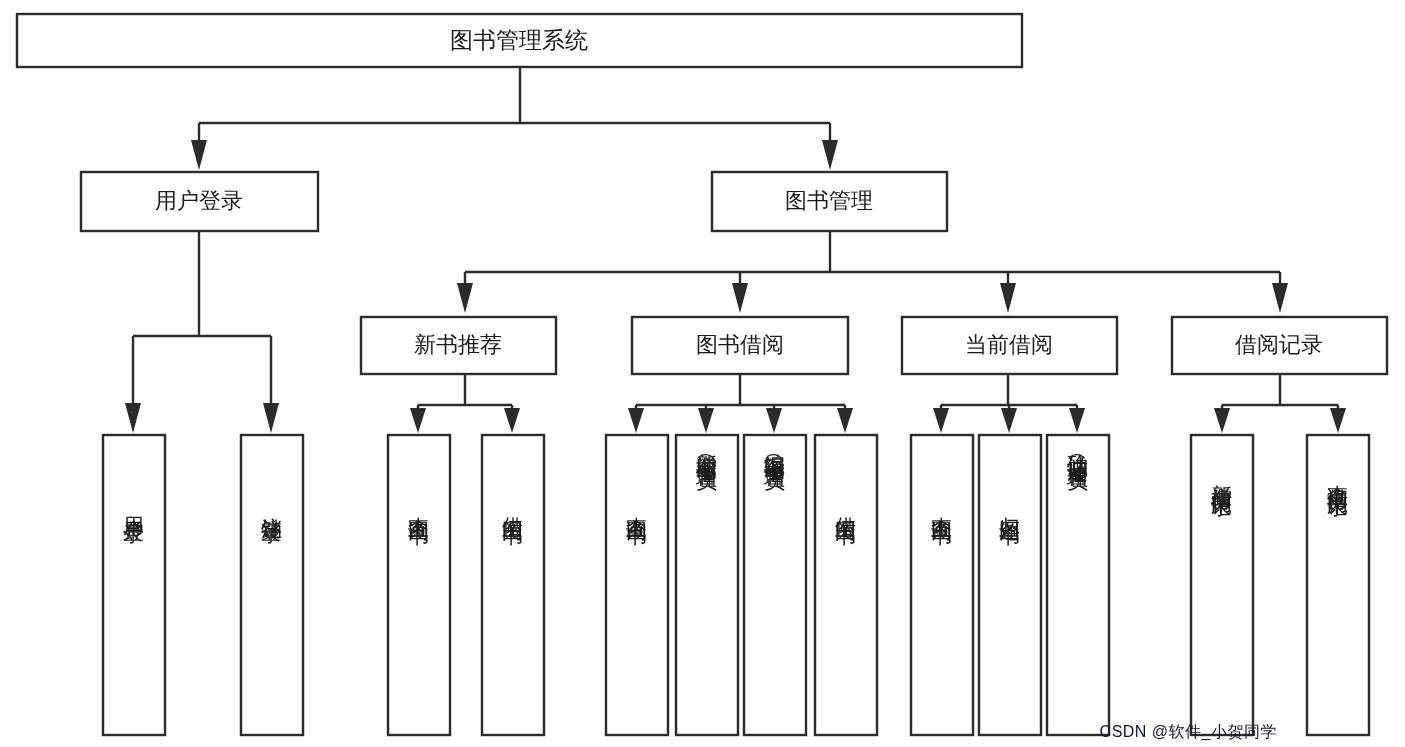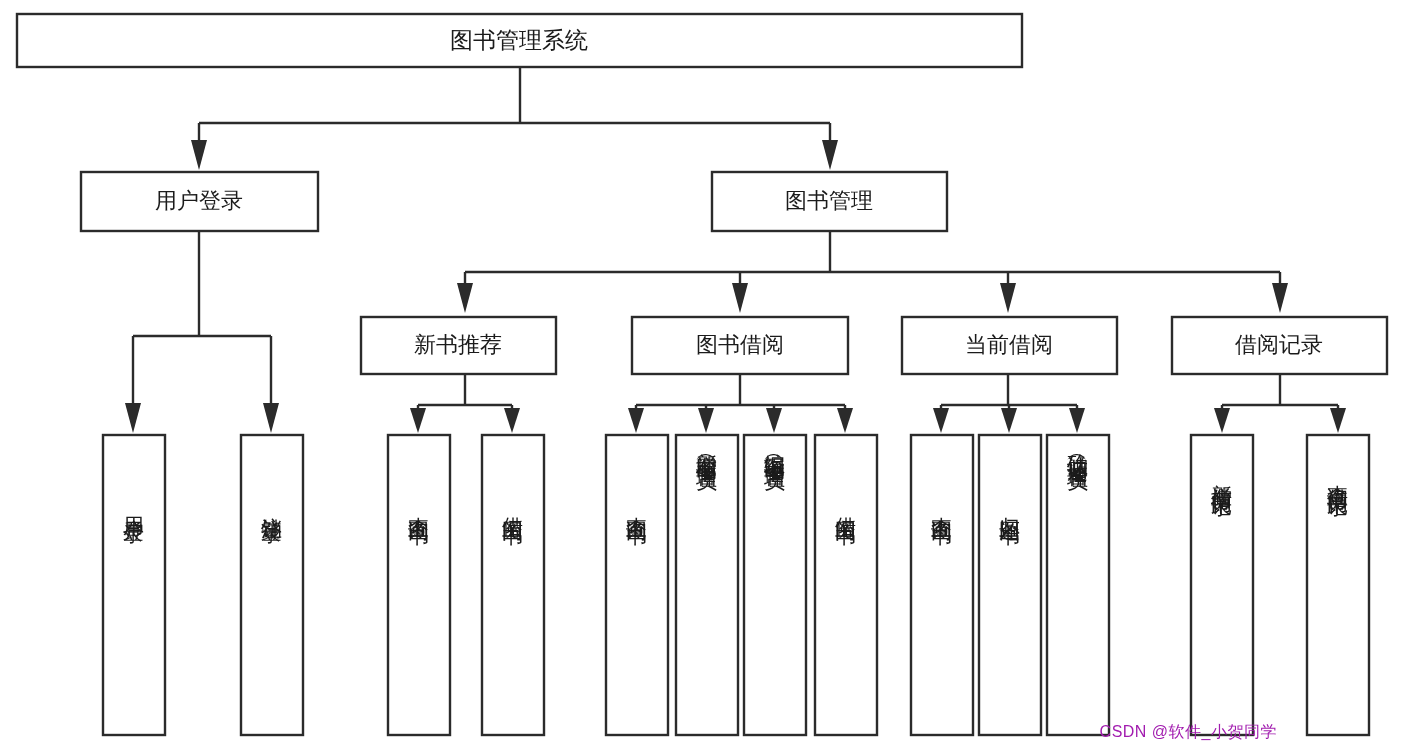--- a/index.html
+++ b/index.html
@@ -59,21 +59,21 @@
   }
   .arrow-head {
     fill: #2b2b2b;
   }
   .watermark {
     position: absolute;
     right: 10px;
     bottom: 4px;
     font-family: "Liberation Sans", "DejaVu Sans", sans-serif;
     font-size: 16px;
-    color: #a21caf;
+    color: #0f172a;
     white-space: nowrap;
     letter-spacing: 0.5px;
     pointer-events: none;
   }
 </style>
 </head>
 <body>
 
 <div id="diagram-root">
 

